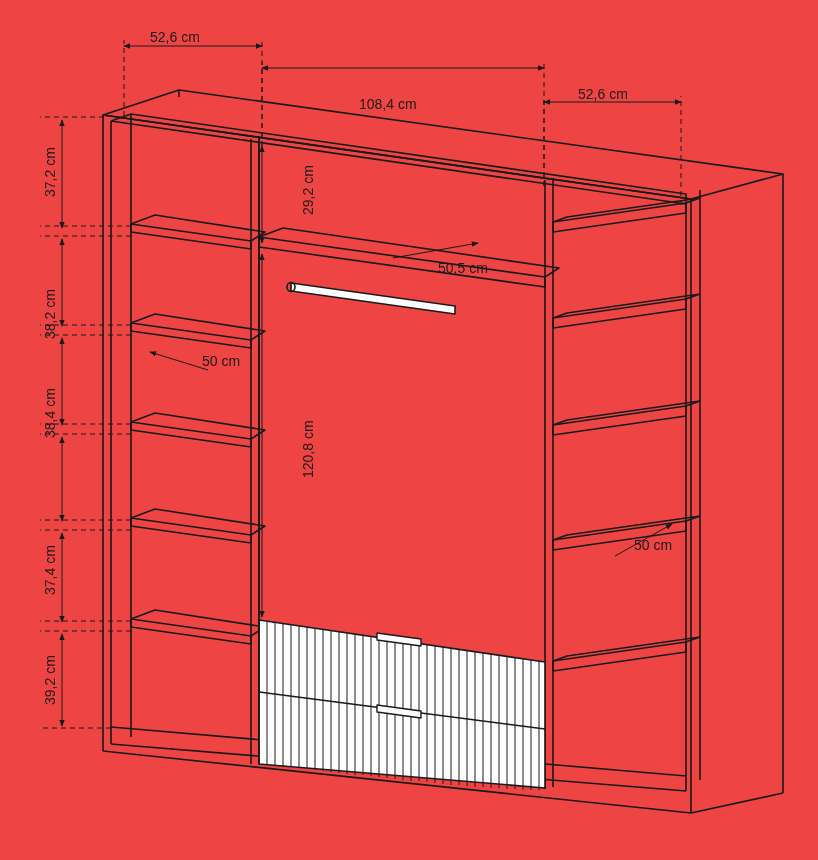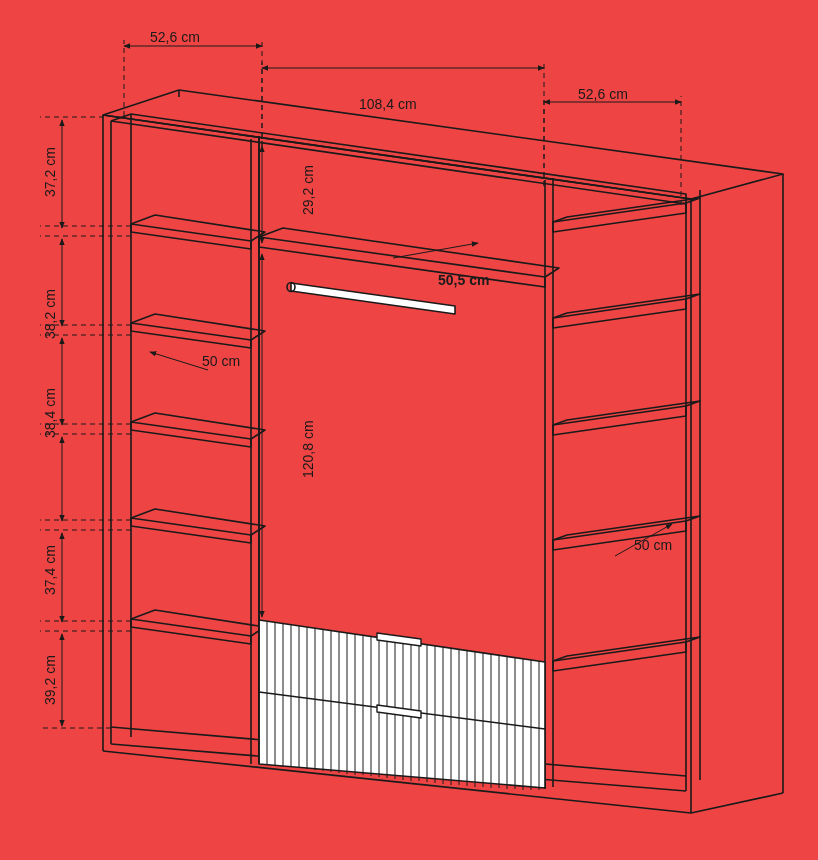--- a/index.html
+++ b/index.html
@@ -222,19 +222,19 @@
   <div class="dim-label vertical" style="left:42px; top:438px;">38,4 cm</div>
 
   <div class="dim-label vertical" style="left:42px; top:595px;">37,4 cm</div>
 
   <div class="dim-label vertical" style="left:42px; top:705px;">39,2 cm</div>
 
   <div class="dim-label vertical" style="left:300px; top:215px;">29,2 cm</div>
 
   <div class="dim-label vertical" style="left:300px; top:478px;">120,8 cm</div>
 
-  <div class="dim-label" style="left:438px; top:272px;font-weight:bold;">50,5 cm</div>
+  <div class="dim-label" style="left:438px; top:260px;">50,5 cm</div>
 
   <div class="dim-label" style="left:202px; top:353px;">50 cm</div>
 
   <div class="dim-label" style="left:634px; top:537px;">50 cm</div>
 
 </div>
 
 </body></html>

